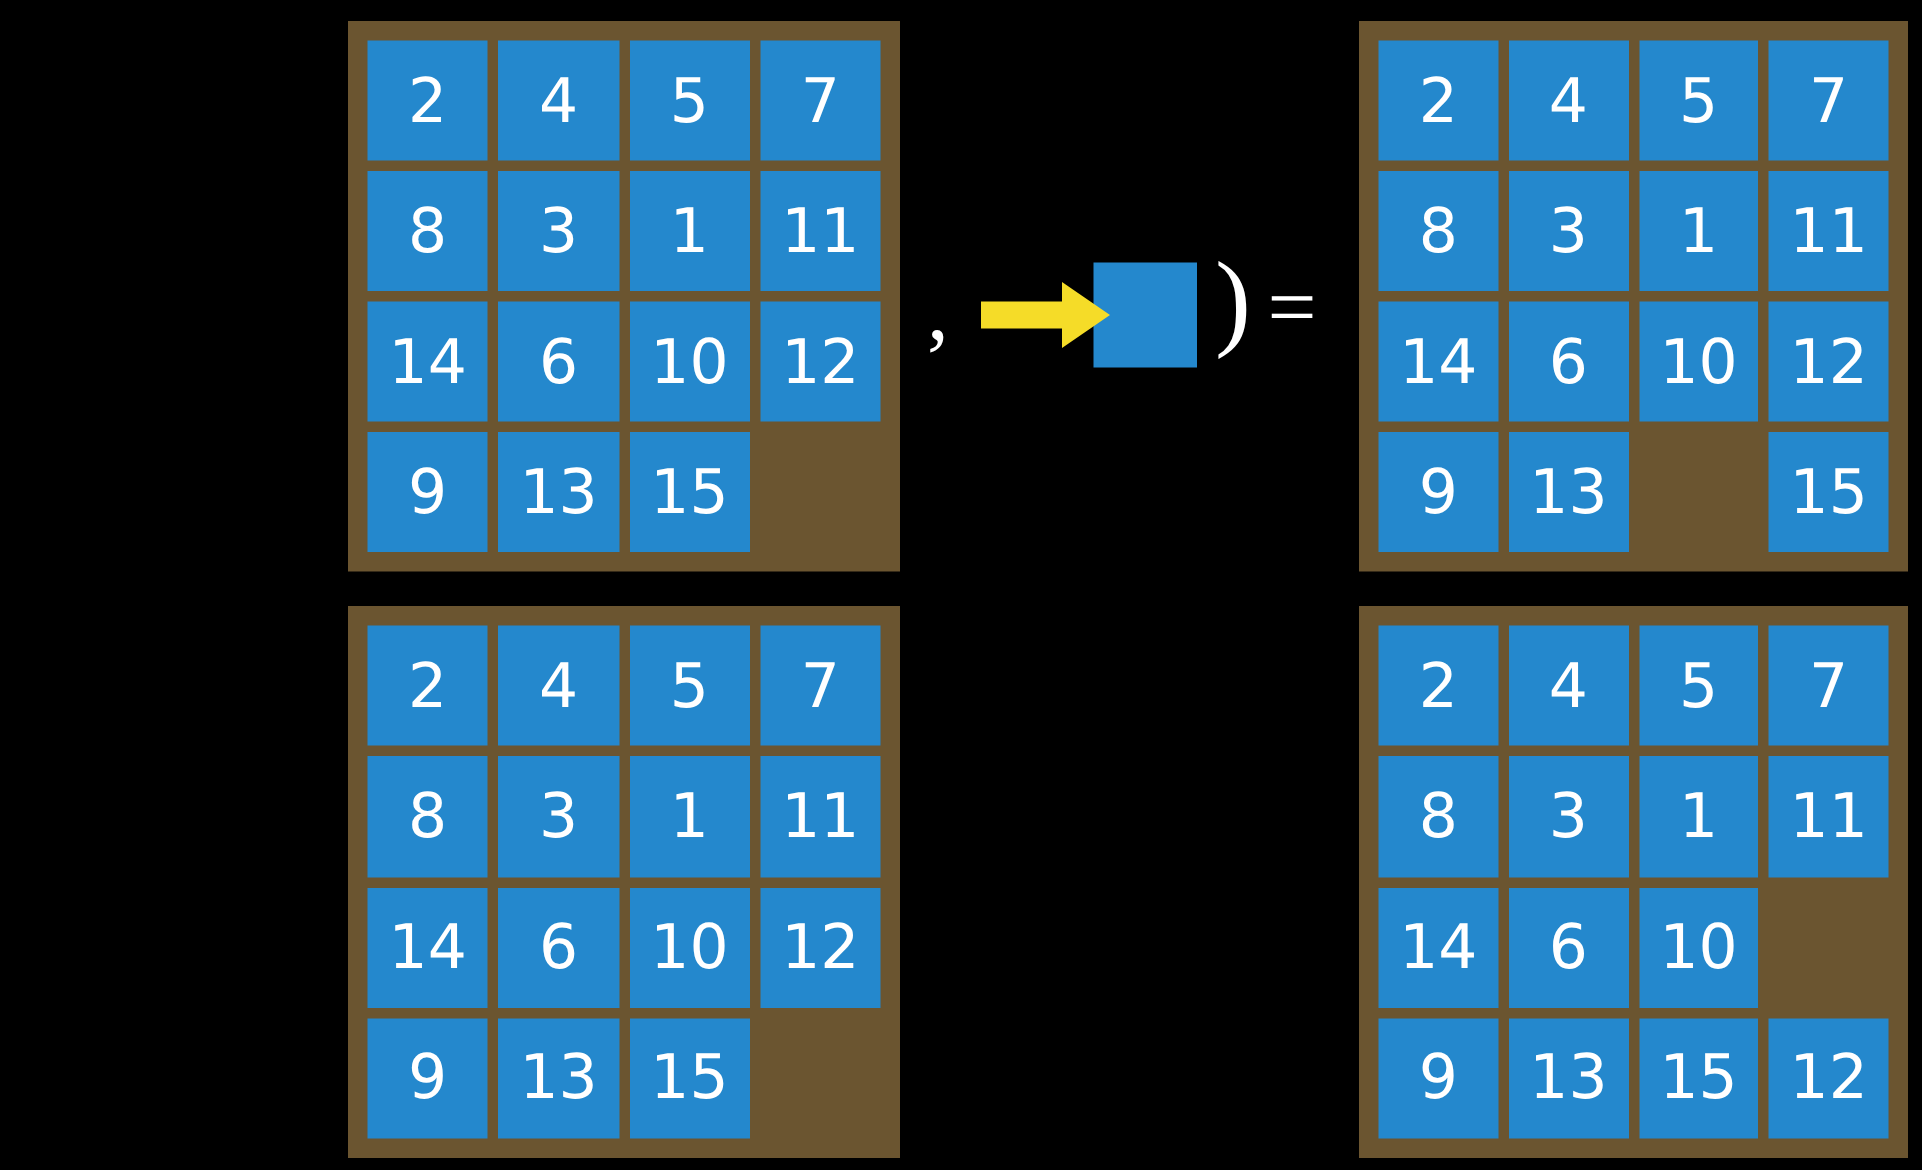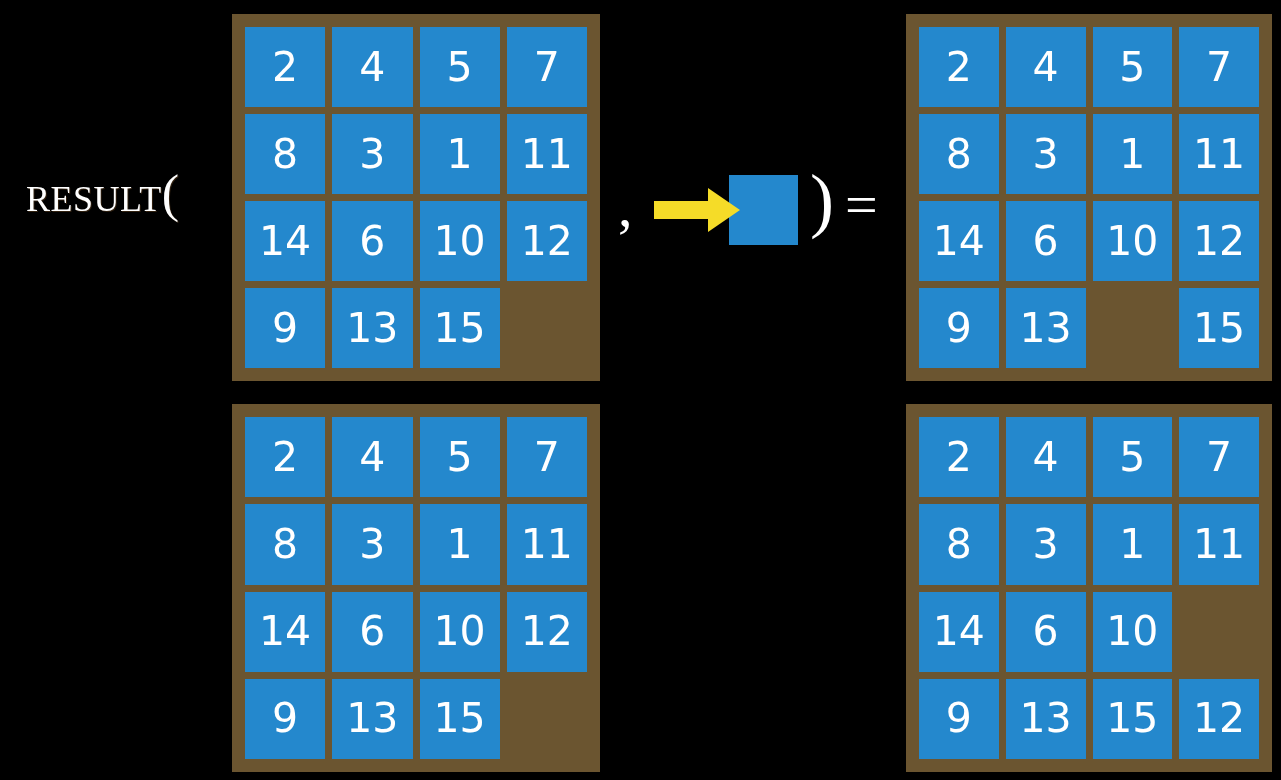--- a/index.html
+++ b/index.html
@@ -112,21 +112,20 @@
   }
   #row-0 .move-arrow { left: 4px; top: 26px; width: 86px; height: 48px; }
 
   .arrow-shape { fill: #f5dc28; }
 </style>
 </head>
 <body>
 
 <div class="eq-row" id="row-0">
 
-  <div class="result-label">Result(</div>
 
   <div class="board board-left">
     <div class="board-grid">
       <div class="tile">2</div>
       <div class="tile">4</div>
       <div class="tile">5</div>
       <div class="tile">7</div>
       <div class="tile">8</div>
       <div class="tile">3</div>
       <div class="tile">1</div>

